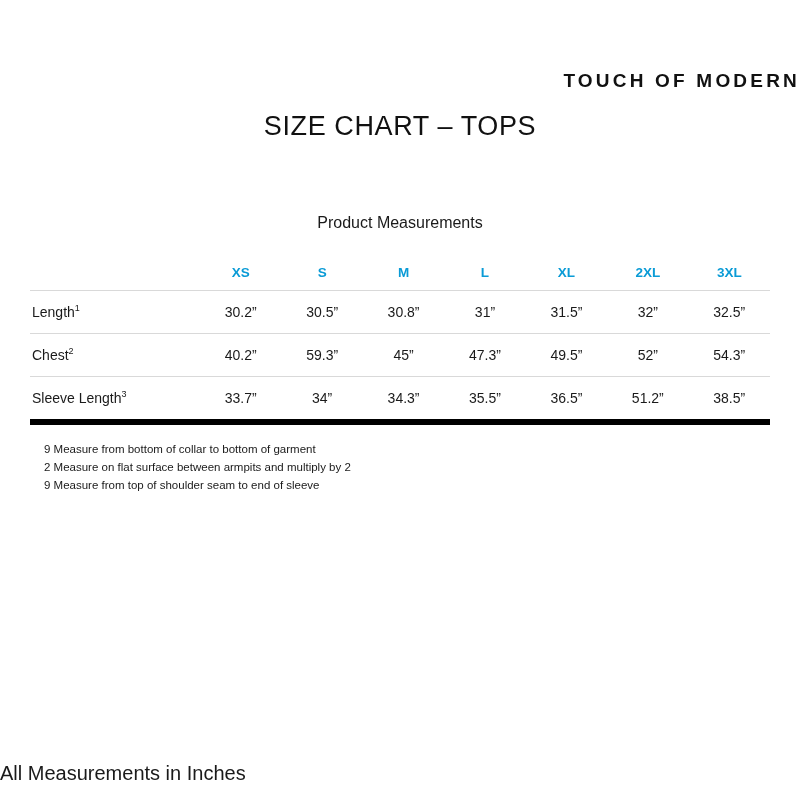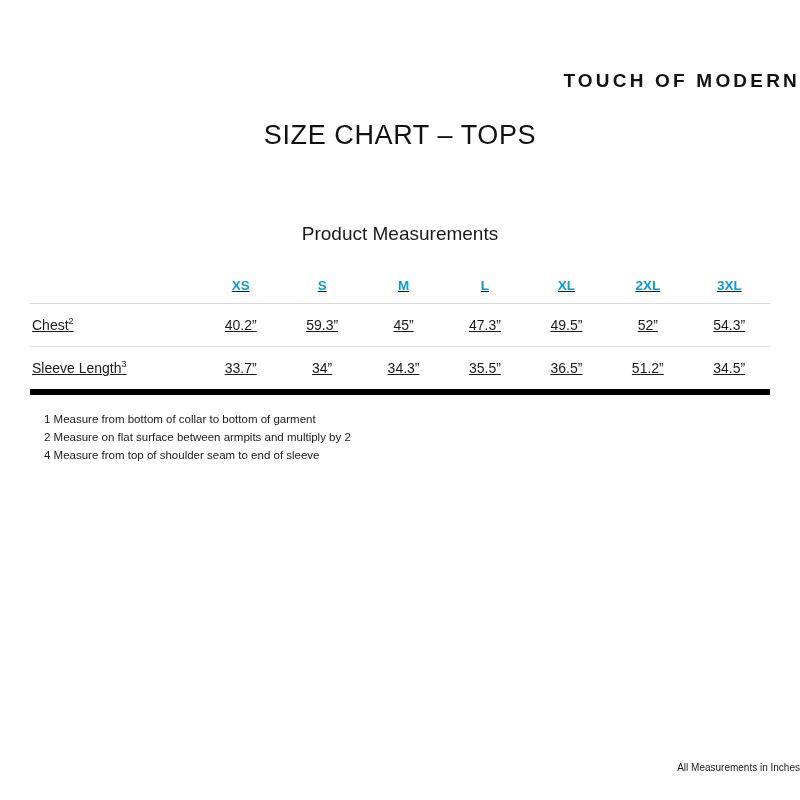--- a/index.html
+++ b/index.html
@@ -28,45 +28,44 @@
     margin-top: 70px;
     font-size: 19px;
     font-weight: bold;
     letter-spacing: 3.2px;
     color: #111111;
   }
 
   
   .chart-title {
     text-align: center;
-    margin-top: 28px;
+    margin-top: 19px;
     font-size: 27px;
     font-weight: normal;
     letter-spacing: 0.6px;
     color: #111111;
   }
 
   
   .section-heading {
     text-align: center;
     margin-top: 72px;
-    font-size: 19px;
+    font-size: 16px;
     color: #1a1a1a;
   }
 
   
   .table-wrap {
     margin: 22px auto 0 auto;
     width: 740px;
   }
   table.size-table {
     width: 100%;
     border-collapse: collapse;
     table-layout: fixed;
-    text-decoration: underline;
   }
   table.size-table th,
   table.size-table td {
     padding: 0;
     margin: 0;
   }
   .head-row th {
     height: 36px;
     vertical-align: middle;
     font-weight: bold;
@@ -112,22 +111,22 @@
   .footnote {
     white-space: nowrap;
   }
 
   
   .footer-note {
     position: absolute;
     left: 0;
     right: 0;
     top: 692px;
-    text-align: right;
-    font-size: 10px;
+    text-align: left;
+    font-size: 20px;
     color: #1a1a1a;
   }
 </style>
 </head>
 <body>
 
 <div class="page">
 
   <div class="brand">TOUCH OF MODERN</div>
 
@@ -144,48 +143,58 @@
           <th>S</th>
           <th>M</th>
           <th>L</th>
           <th>XL</th>
           <th>2XL</th>
           <th>3XL</th>
         </tr>
       </thead>
       <tbody>
 
+        <tr class="body-row">
+          <td class="rowlabel"><span>Length</span><sup>1</sup></td>
+          <td>30.2”</td>
+          <td>30.5”</td>
+          <td>30.8”</td>
+          <td>31”</td>
+          <td>31.5”</td>
+          <td>32”</td>
+          <td>32.5”</td>
+        </tr>
 
         <tr class="body-row">
           <td class="rowlabel"><span>Chest</span><sup>2</sup></td>
           <td>40.2”</td>
           <td>59.3”</td>
           <td>45”</td>
           <td>47.3”</td>
           <td>49.5”</td>
           <td>52”</td>
           <td>54.3”</td>
         </tr>
 
         <tr class="body-row">
           <td class="rowlabel"><span>Sleeve Length</span><sup>3</sup></td>
           <td>33.7”</td>
           <td>34”</td>
           <td>34.3”</td>
           <td>35.5”</td>
           <td>36.5”</td>
           <td>51.2”</td>
-          <td>34.5”</td>
+          <td>38.5”</td>
         </tr>
 
       </tbody>
     </table>
   </div>
 
   <div class="footnotes">
-    <div class="footnote">1 Measure from bottom of collar to bottom of garment</div>
+    <div class="footnote">9 Measure from bottom of collar to bottom of garment</div>
     <div class="footnote">2 Measure on flat surface between armpits and multiply by 2</div>
-    <div class="footnote">4 Measure from top of shoulder seam to end of sleeve</div>
+    <div class="footnote">9 Measure from top of shoulder seam to end of sleeve</div>
   </div>
 
   <div class="footer-note">All Measurements in Inches</div>
 
 </div>
 
 </body></html>

